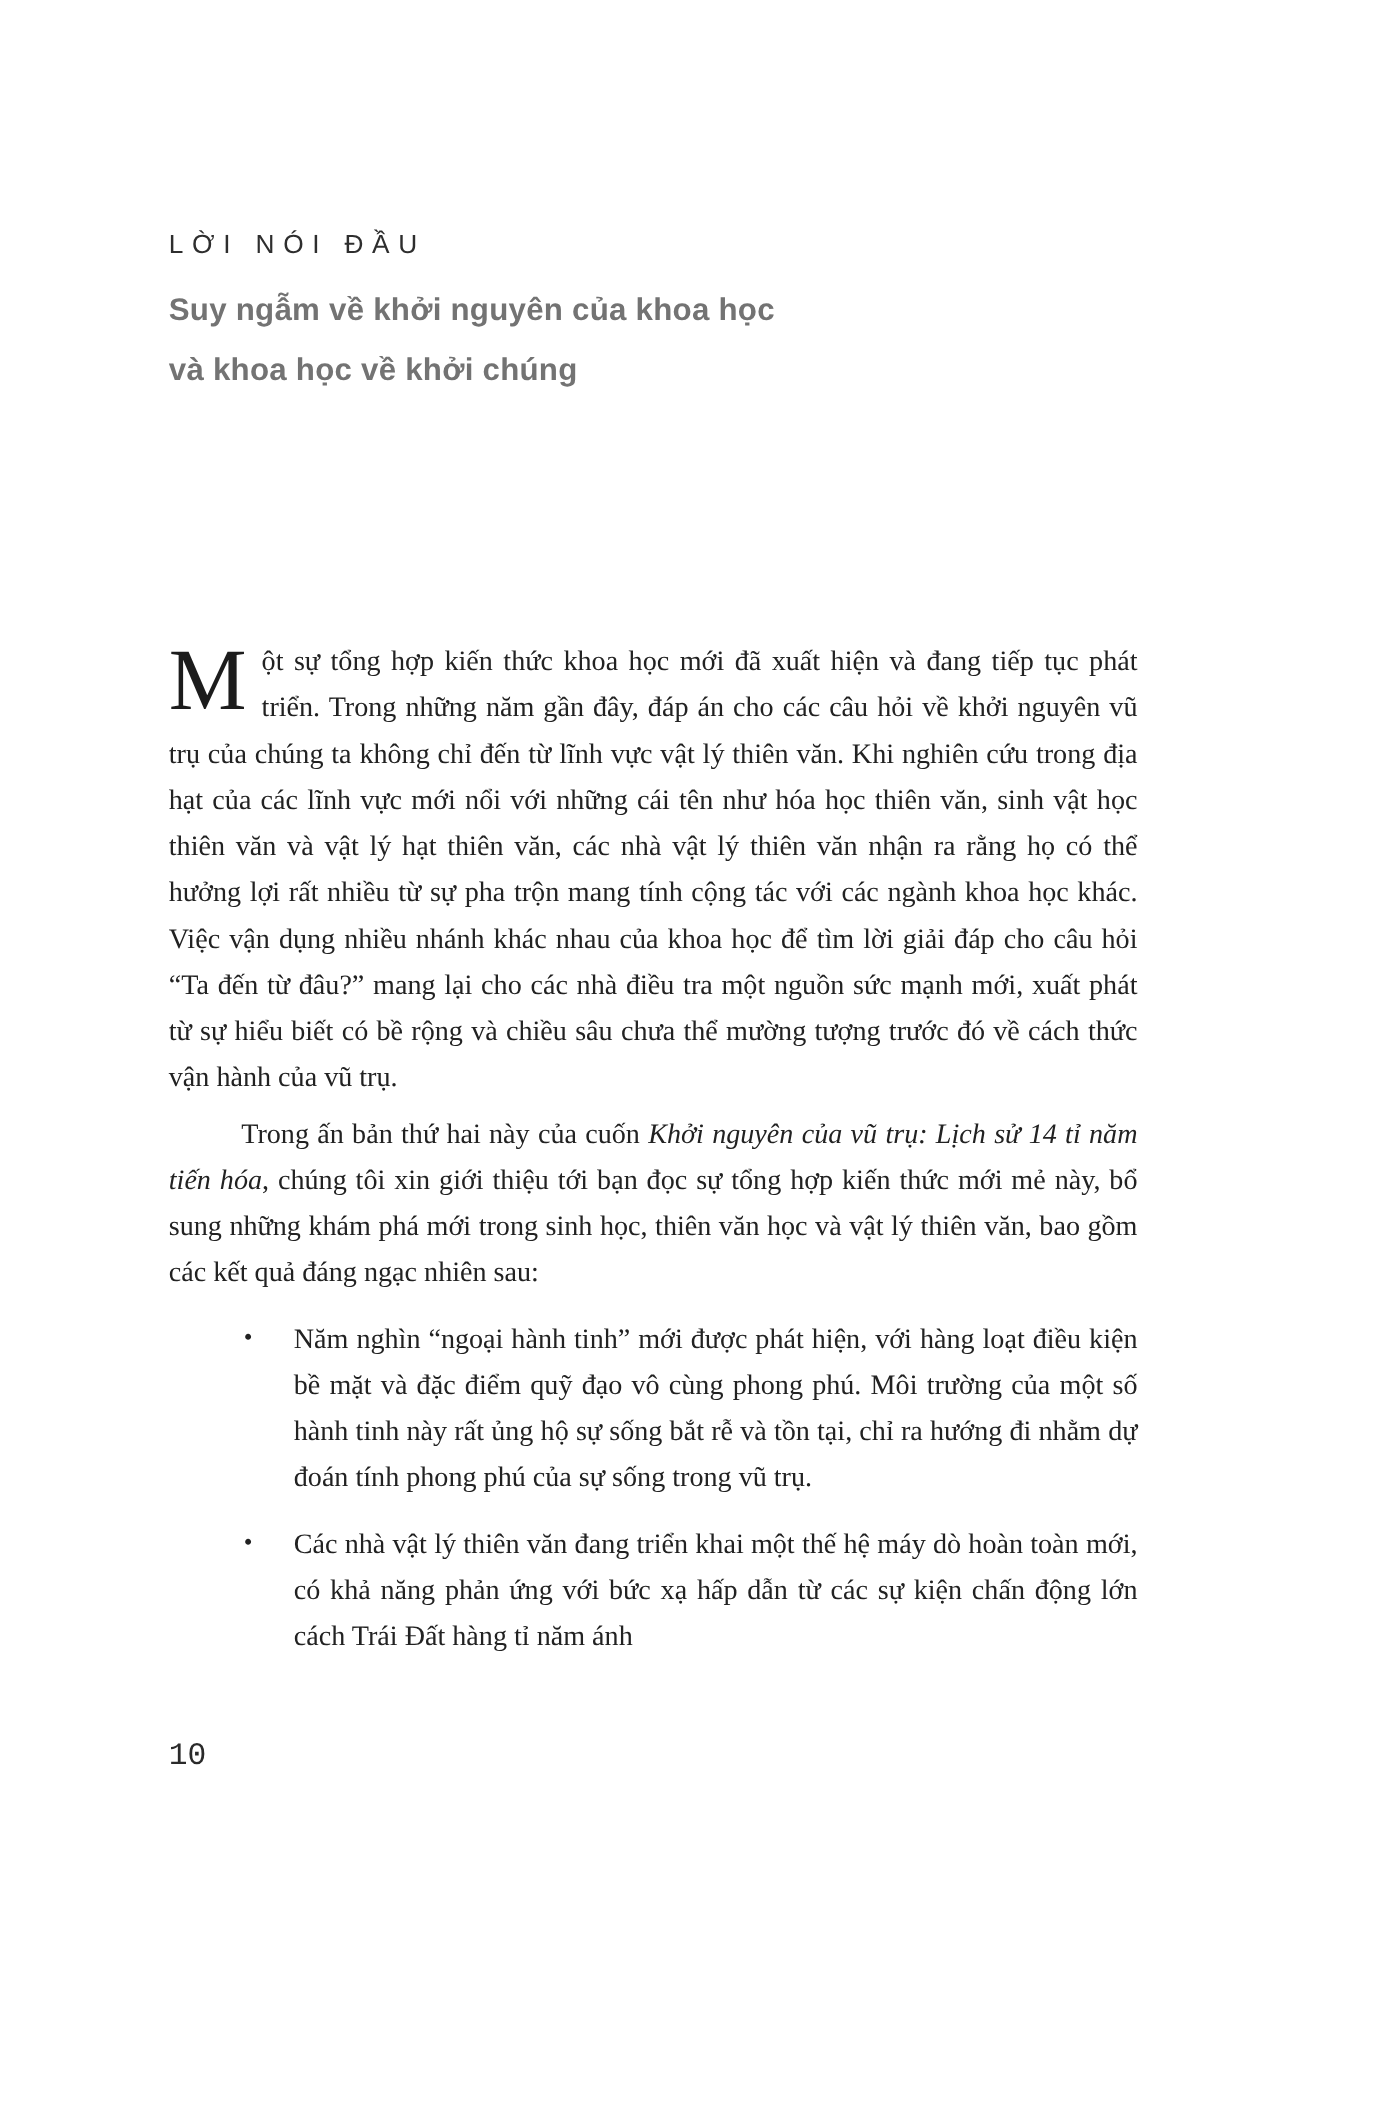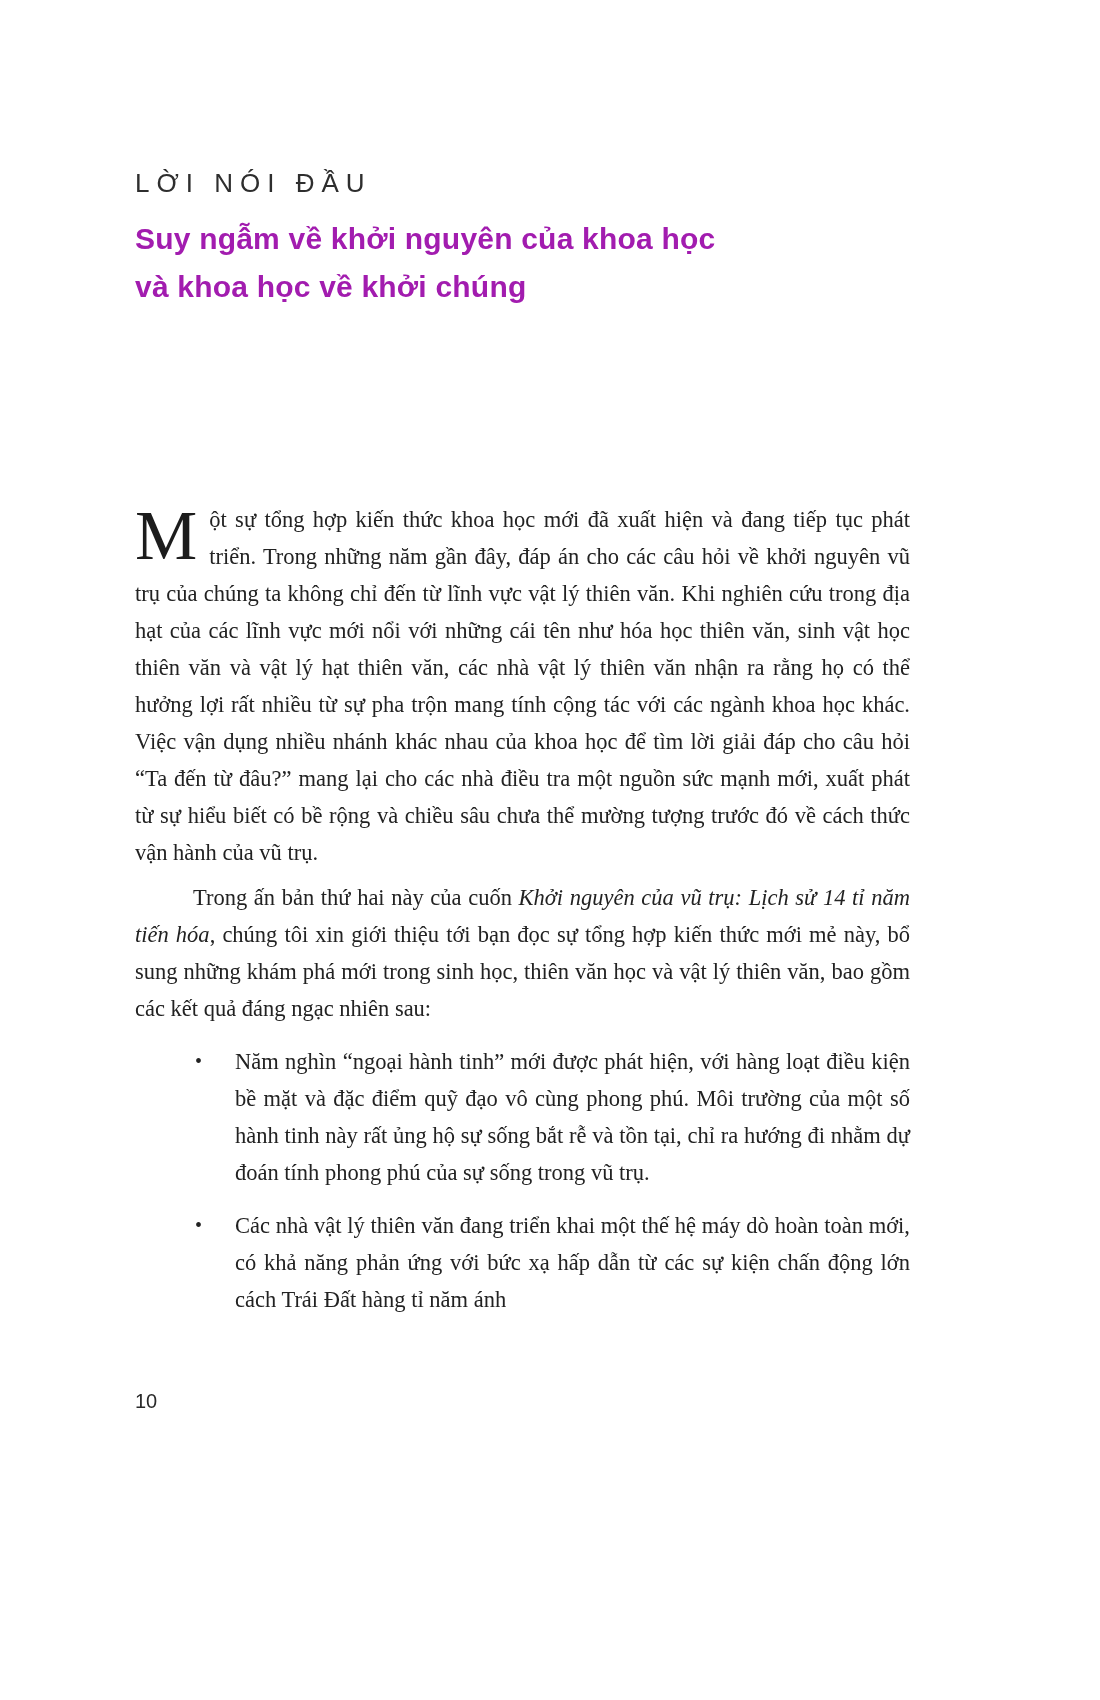--- a/index.html
+++ b/index.html
@@ -14,31 +14,32 @@
   }
   .page {
     position: relative;
     width: 1100px;
     height: 1700px;
     padding: 168px 190px 0 135px;
     background: #ffffff;
   }
   .kicker {
     font-family: "Liberation Sans", sans-serif;
-    font-size: 26px;
+    font-size: 21px;
     font-weight: 400;
     letter-spacing: 7px;
     color: #2e2e2e;
+    margin-top: 16px;
   }
   .title {
     font-family: "Liberation Sans", sans-serif;
-    font-size: 30px;
+    font-size: 25px;
     line-height: 48px;
     font-weight: 700;
-    color: #a21caf;
+    color: #737373;
     margin-top: 16px;
     letter-spacing: 0.2px;
   }
   .body-block {
     margin-top: 190px;
     font-size: 22.5px;
     line-height: 37px;
     text-align: justify;
     color: #222222;
   }
@@ -64,22 +65,22 @@
     position: absolute;
     left: -40px;
     top: 0;
     font-size: 20px;
     color: #222222;
   }
   .page-number {
     position: absolute;
     left: 135px;
     top: 1390px;
-    font-family: Liberation Sans, sans-serif;
-    font-size: 20px;
+    font-family: Liberation Mono, monospace;
+    font-size: 25px;
     color: #2a2a2a;
   }
   em { font-style: italic; }
 </style>
 </head>
 <body>
 
 <div class="page">
 
   <div class="kicker">LỜI NÓI ĐẦU</div>

